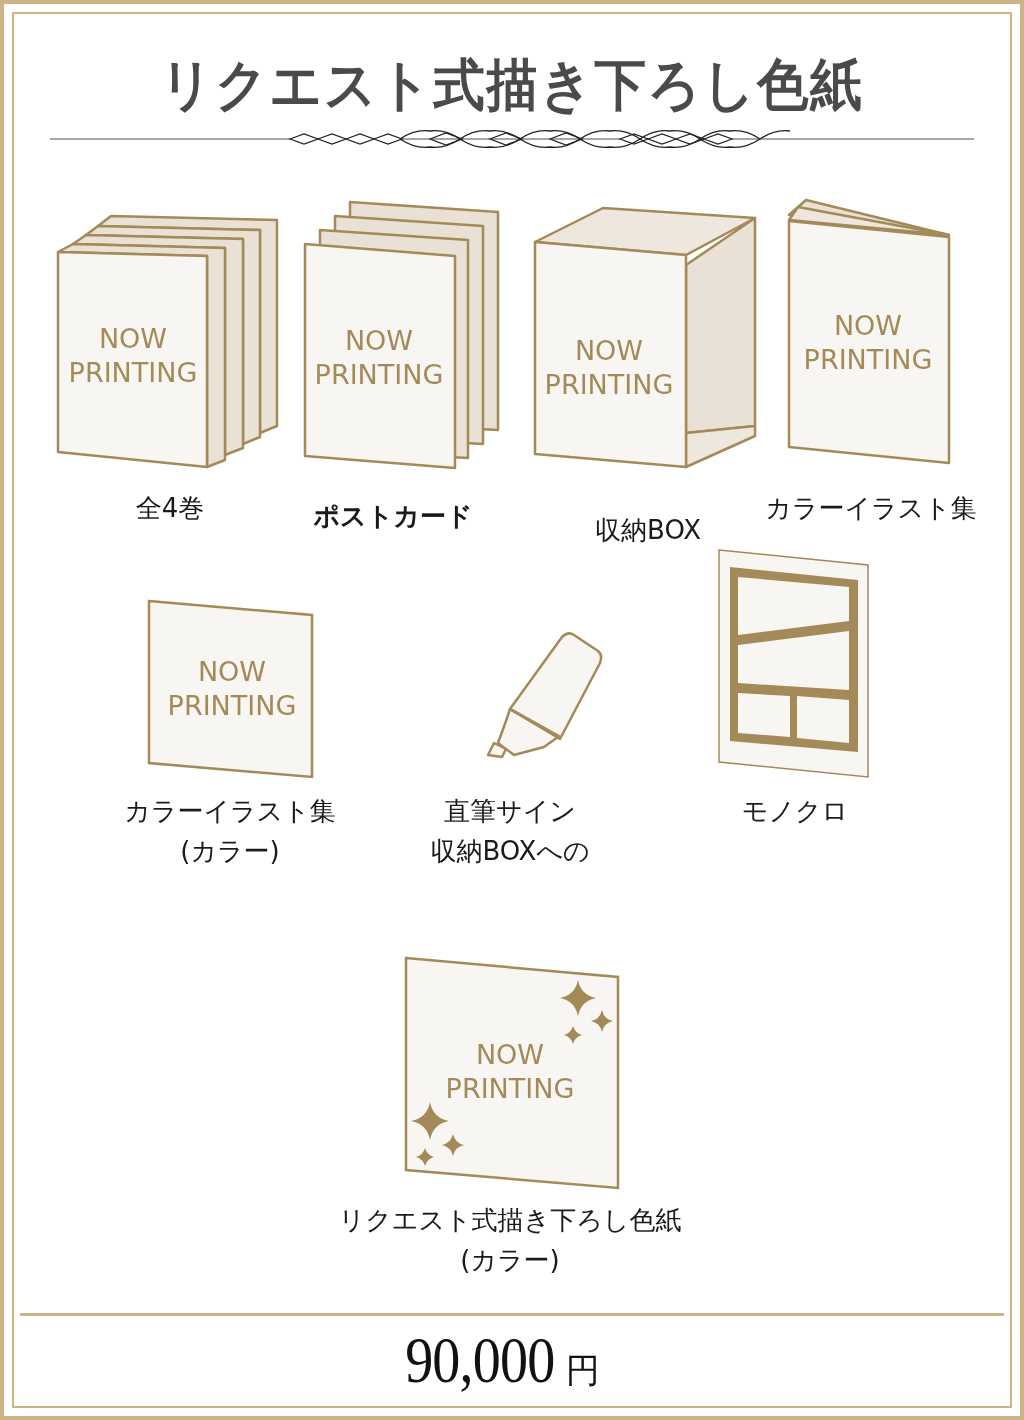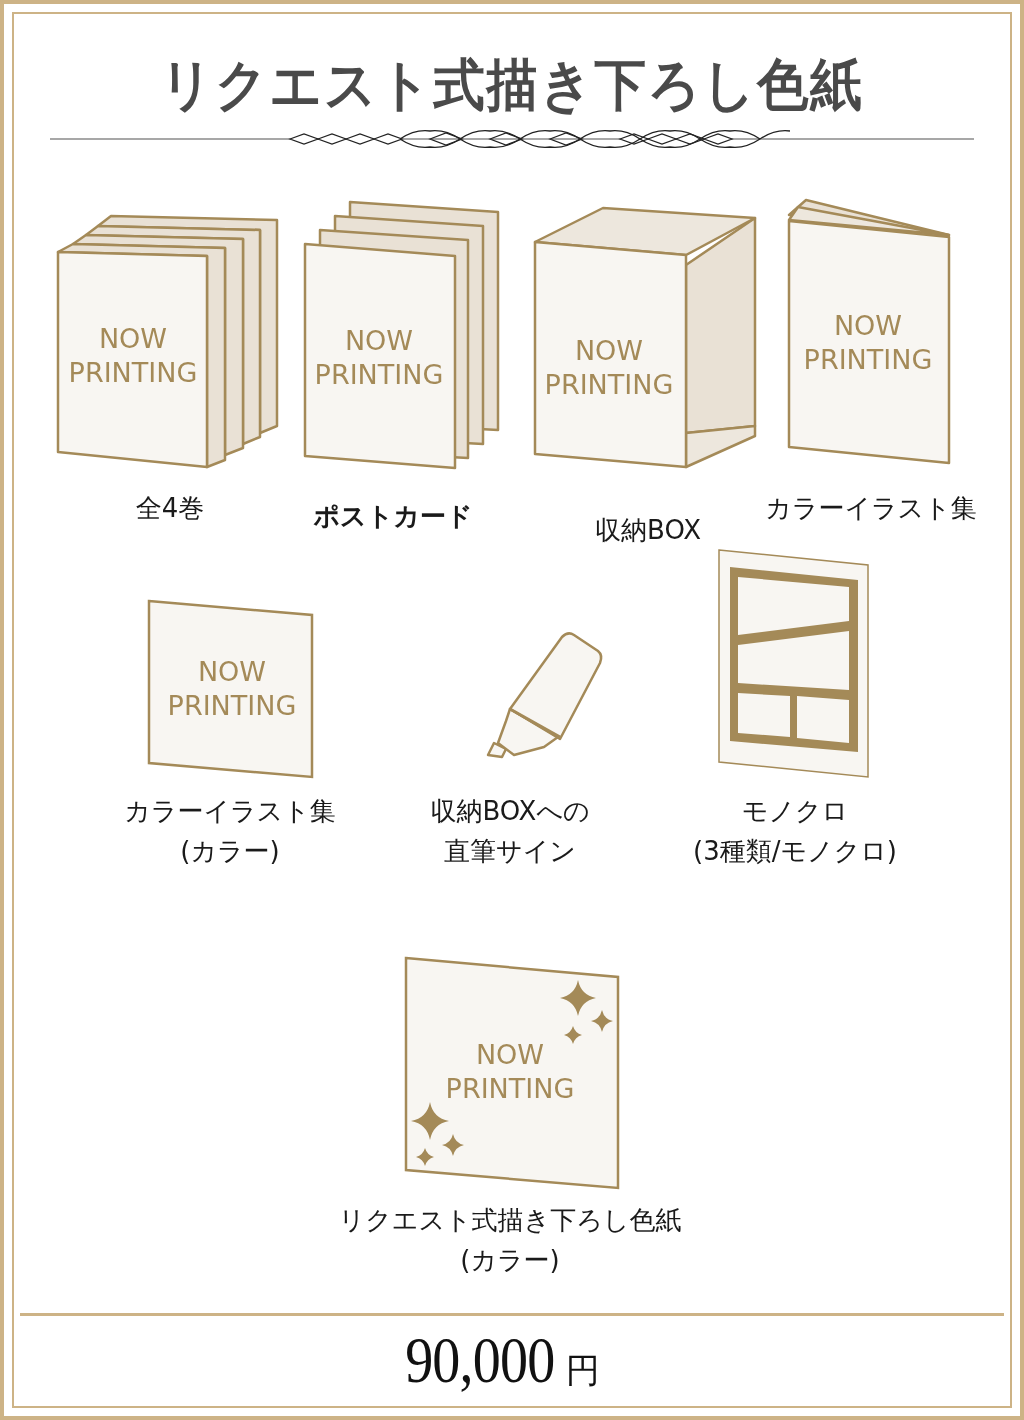--- a/index.html
+++ b/index.html
@@ -148,41 +148,40 @@
 <div class="item" style="left:410px;top:595px;width:200px;height:300px;">
   <svg width="200" height="190" viewBox="0 0 200 190">
     <g stroke="#a48a58" stroke-width="2.5" stroke-linejoin="round" fill="#f8f6f2">
       <path d="M78,160 l6,-12 l12,6 l-4,8 z"></path>
       <path d="M88,148 l8,-22 l4,-12 l48,28 l-14,10 l-30,8 z"></path>
       <path d="M100,114 l52,-72 q6,-6 12,-2 l24,16 q5,4 2,12 l-40,76 z"></path>
       <line x1="100" y1="114" x2="150" y2="142" stroke-width="3"></line>
     </g>
   </svg>
   <div class="label" style="left:-20px;top:196px;width:240px;">
+    <div>直筆サイン</div>
     <div>収納BOXへの</div>
-    <div>直筆サイン</div>
   </div>
 </div>
 
 <div class="item" style="left:660px;top:545px;width:270px;height:350px;">
   <svg width="270" height="240" viewBox="0 0 270 240">
     <polygon points="59,5 208,20 208,232 59,217" fill="#f8f6f2" stroke="#a48a58" stroke-width="1.5"></polygon>
     <g fill="#a48a58">
       <polygon points="70,22 198,35 198,207 70,196 70,22"></polygon>
     </g>
     <g fill="#f8f6f2">
       <polygon points="78,32 189,42 189,76 78,90"></polygon>
       <polygon points="78,100 189,86 189,145 78,138"></polygon>
       <polygon points="78,148 130,151 130,192 78,188"></polygon>
       <polygon points="137,151 189,155 189,198 137,193"></polygon>
     </g>
   </svg>
   <div class="label" style="left:-15px;top:246px;width:300px;">
     <div>モノクロ</div>
-    <div>(3種類/モノクロ)</div>
   </div>
 </div>
 
 <div class="item" style="left:300px;top:950px;width:420px;height:330px;">
   <svg width="420" height="245" viewBox="0 0 420 245">
     <polygon points="106,8 318,27 318,238 106,220" fill="#f8f6f2" stroke="#a48a58" stroke-width="2.5"></polygon>
     <text class="np" x="210" y="114" text-anchor="middle">NOW</text>
     <text class="np" x="210" y="148" text-anchor="middle">PRINTING</text>
     <g fill="#a48a58">
       <path d="M278,30 Q281,45 296,48 Q281,51 278,66 Q275,51 260,48 Q275,45 278,30Z"></path>

